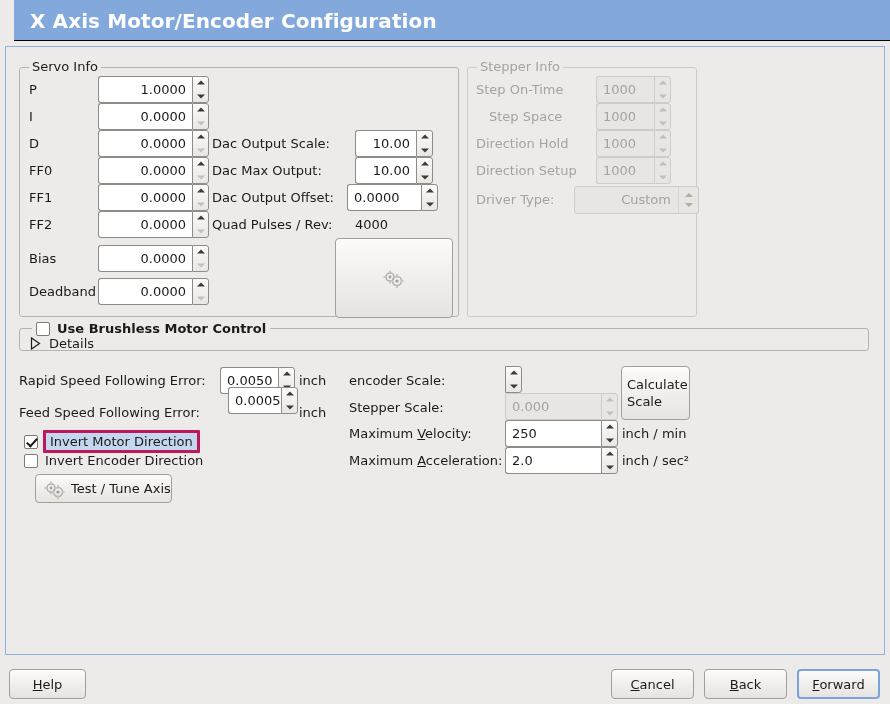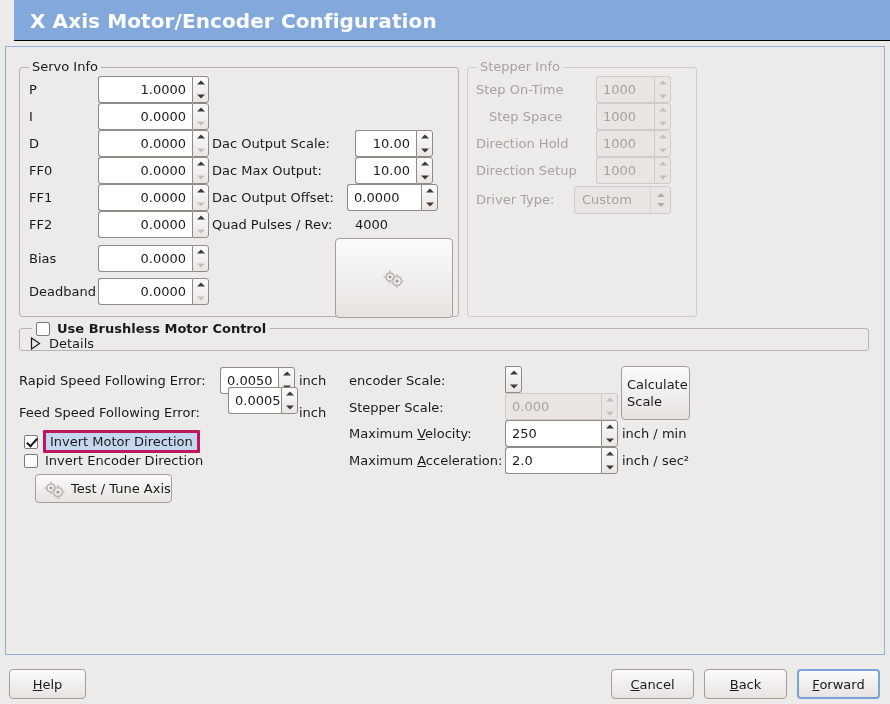--- a/index.html
+++ b/index.html
@@ -393,21 +393,21 @@
     </div>
 </div>
 <div class="spin disabled left" style="left:596px; top:157px; width:75px;">
   <div class="txt">1000</div>
   <div class="btns">
       <div class="ar up"></div>
       <div class="ar down"></div>
     </div>
 </div>
 
-<div class="combo" style="left:574px; top:186px; width:97px;">
+<div class="combo" style="left:574px; top:186px; width:125px;text-align:right;">
   <span class="cval">Custom</span>
   <span class="carrows"></span>
 </div>
 
 <div id="brushless-frame">
   <div class="cb bold" id="brushless-cb">
     <span class="box"></span>
     <span class="cblabel">Use Brushless Motor Control</span>
   </div>
   <div id="details-exp">

